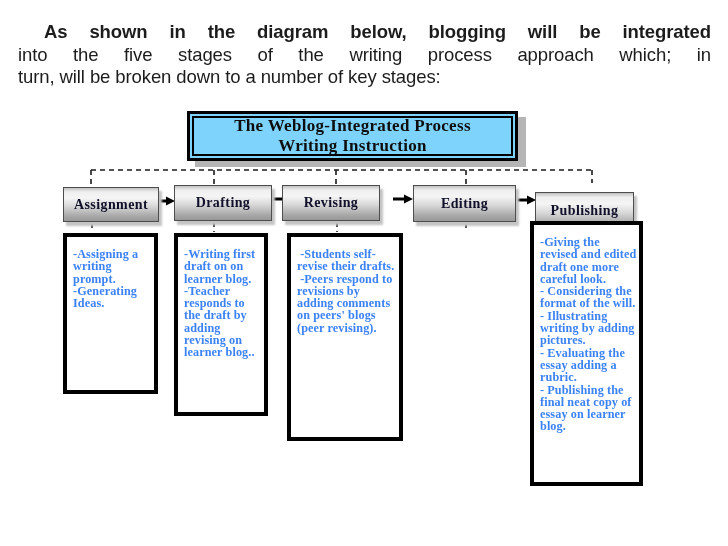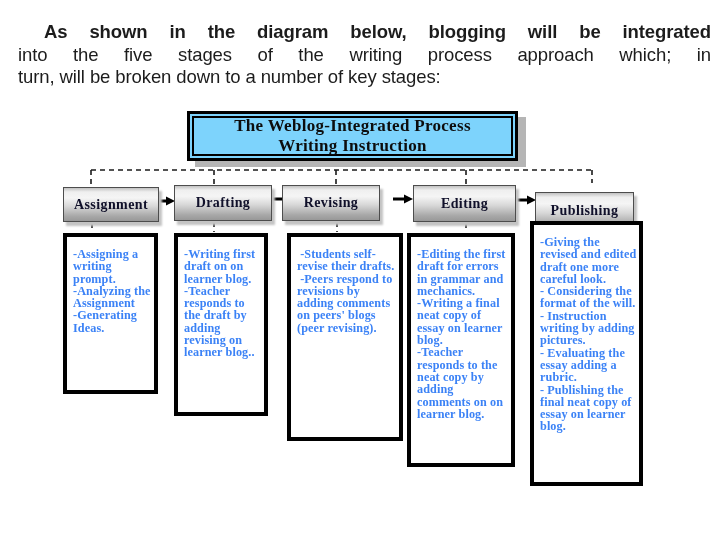--- a/index.html
+++ b/index.html
@@ -114,46 +114,38 @@
   <div class="stage s4">
     <span>Editing</span>
   </div>
   <div class="stage s5">
     <span>Publishing</span>
   </div>
 
   <div class="detail b1">
     <div class="detail-text">
         <div>-Assigning a writing prompt.</div>
-        <div>-Analyzing the Assignment</div>
         <div>-Generating Ideas.</div>
       </div>
   </div>
   <div class="detail b2">
     <div class="detail-text">
         <div>-Writing first draft on on learner blog.</div>
         <div>-Teacher responds to the draft by adding revising on learner blog..</div>
       </div>
   </div>
   <div class="detail b3">
     <div class="detail-text">
         <div> -Students self-revise their drafts.</div>
         <div> -Peers respond to revisions by adding comments on peers' blogs (peer revising).</div>
       </div>
   </div>
-  <div class="detail b4">
-    <div class="detail-text">
-        <div>-Editing the first draft for errors in grammar and mechanics.</div>
-        <div>-Writing a final neat copy of essay on learner blog.</div>
-        <div>-Teacher responds to the neat copy by adding comments on on learner blog.</div>
-      </div>
-  </div>
   <div class="detail b5">
     <div class="detail-text">
         <div>-Giving the revised and edited draft one more careful look.</div>
         <div>- Considering the format of the will.</div>
-        <div>- Instruction writing by adding pictures.</div>
+        <div>- Illustrating writing by adding pictures.</div>
         <div>- Evaluating the essay adding a rubric.</div>
         <div>- Publishing the final neat copy of essay on learner blog.</div>
       </div>
   </div>
 
 </div>
 
 </body></html>

